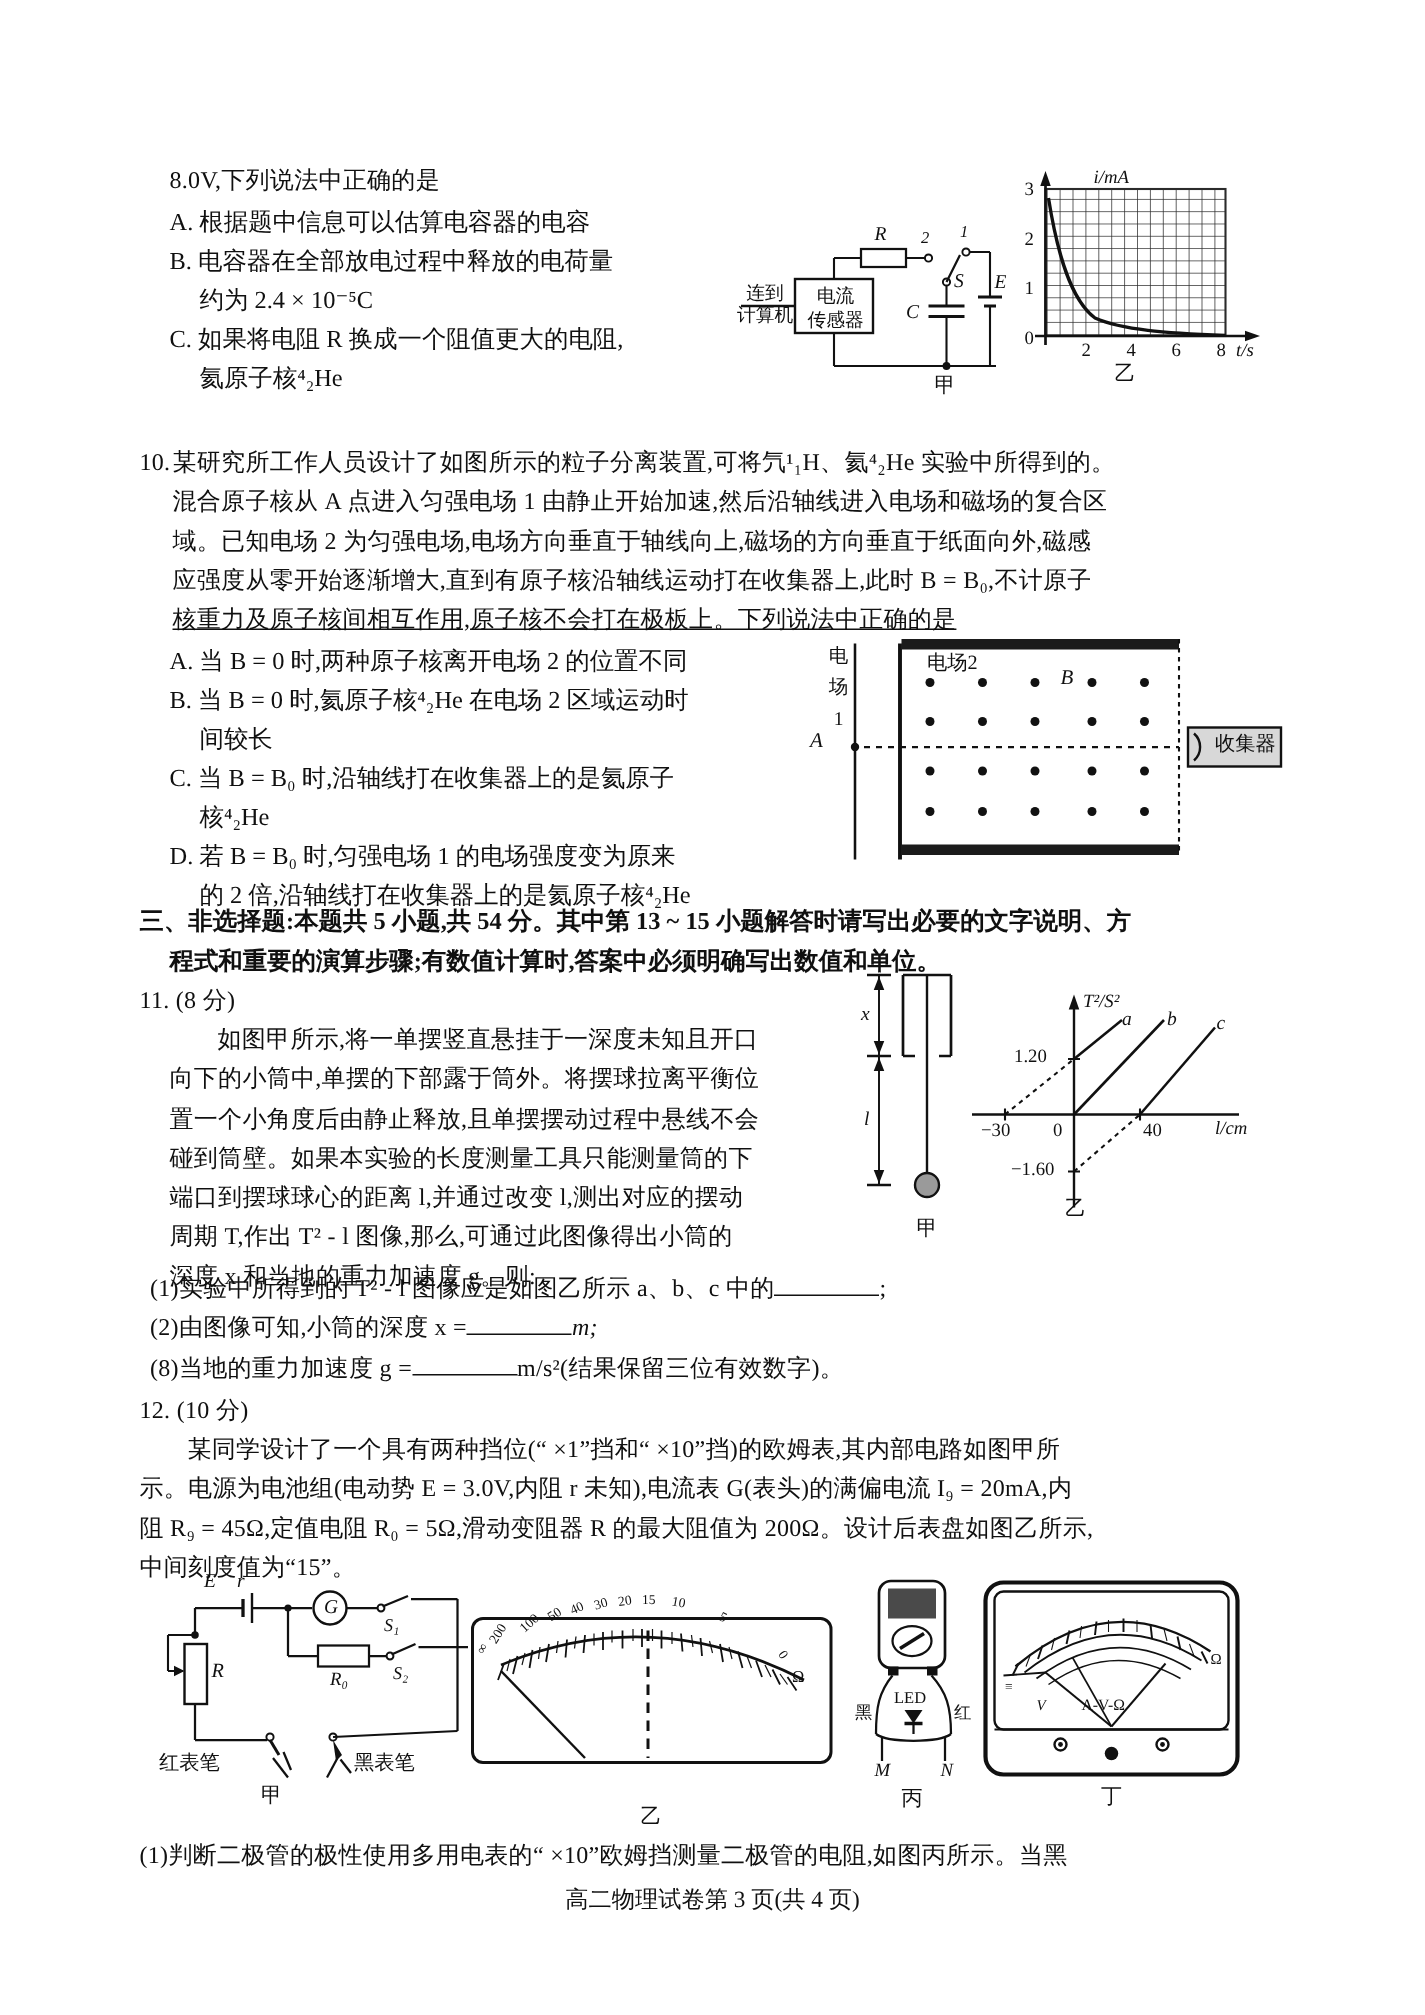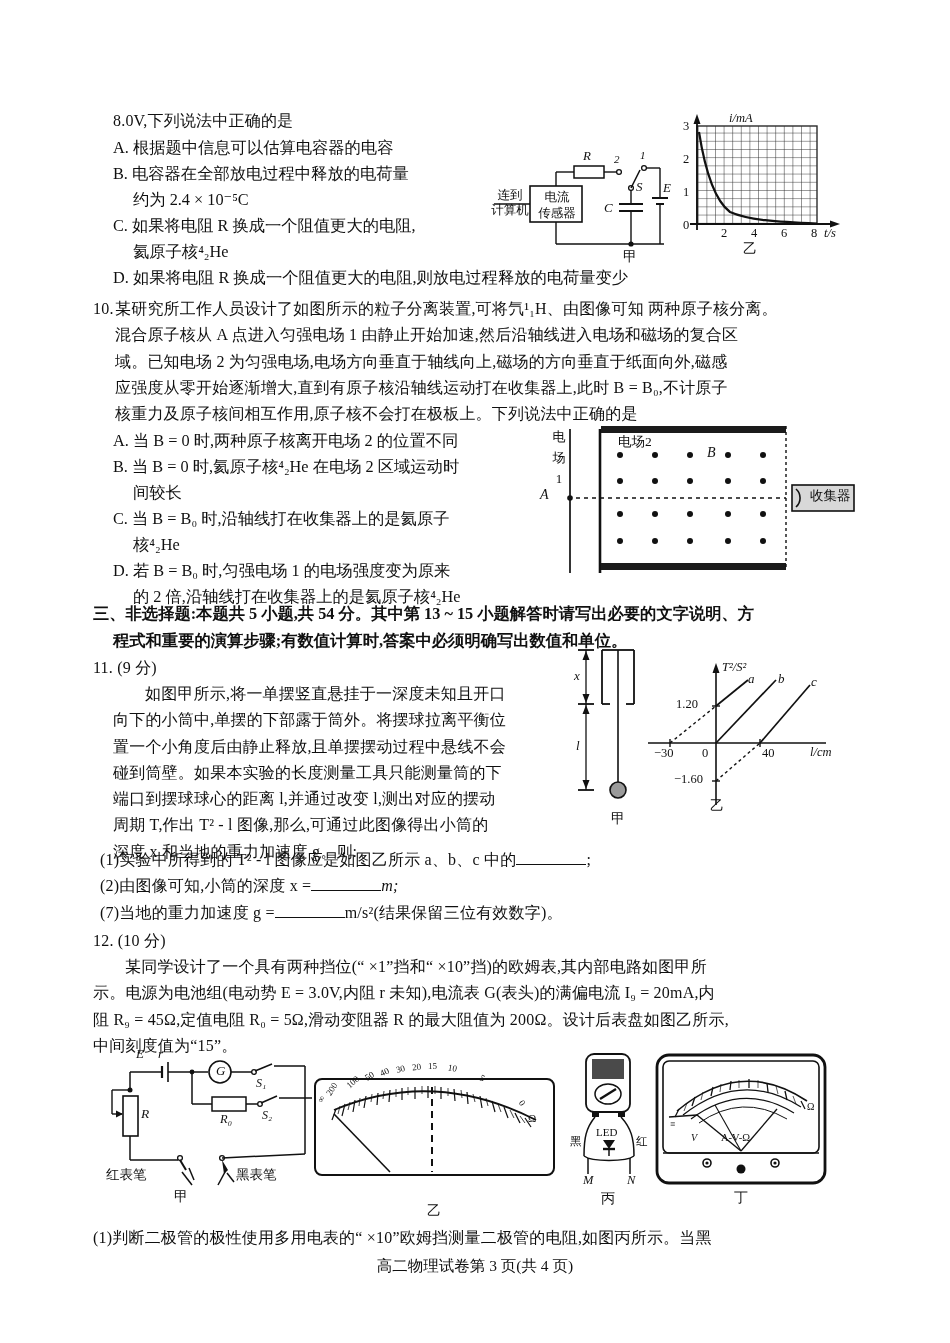--- a/index.html
+++ b/index.html
@@ -61,24 +61,20 @@
       <span>电容器在全部放电过程中释放的电荷量</span></div>
     <div class="line" style="padding-left:20px;"><span>约为 2.4 × 10⁻⁵C</span></div>
   </div>
 
   <div class="blk opt" style="left:113px; top:213px;">
     <div class="line"><span>C.</span>
       <span>如果将电阻 R 换成一个阻值更大的电阻,</span></div>
     <div class="line" style="padding-left:20px;"><span>氦原子核⁴₂He</span></div>
   </div>
 
-  <div class="blk opt" style="left:113px; top:265px;">
-    <span class="line"><span>D.</span>
-      <span>如果将电阻 R 换成一个阻值更大的电阻,则放电过程释放的电荷量变少</span></span>
-  </div>
 
   <div class="fig" style="left:488px; top:148px;">
     <svg width="185" height="115" viewBox="0 0 185 115">
 
       <rect x="42" y="38" width="52" height="36" fill="none" stroke="#111" stroke-width="1.6"></rect>
 
       <line x1="6" y1="56" x2="42" y2="56" stroke="#111" stroke-width="1.6"></line>
 
       <line x1="68" y1="38" x2="68" y2="24" stroke="#111" stroke-width="1.4"></line>
       <line x1="68" y1="24" x2="86" y2="24" stroke="#111" stroke-width="1.4"></line>
@@ -146,25 +142,25 @@
     <div style="position:absolute; left:11px; top:44px; font-size:12.5px;">2</div>
     <div style="position:absolute; left:11px; top:11px; font-size:12.5px;">3</div>
     <div style="position:absolute; left:49px; top:118px; font-size:12.5px;">2</div>
     <div style="position:absolute; left:79px; top:118px; font-size:12.5px;">4</div>
     <div style="position:absolute; left:109px; top:118px; font-size:12.5px;">6</div>
     <div style="position:absolute; left:139px; top:118px; font-size:12.5px;">8</div>
     <div class="figlabel" style="left:58px; top:132px; width:40px;">乙</div>
   </div>
 
   <div class="blk qtext" style="left:93px; top:296px; width:790px;">
-    <div class="line"><span style="display:inline-block; width:22px;">10.</span><span>某研究所工作人员设计了如图所示的粒子分离装置,可将氕¹₁H、由图像可知 两种原子核分离。</span></div>
+    <div class="line"><span style="display:inline-block; width:22px;">10.</span><span>某研究所工作人员设计了如图所示的粒子分离装置,可将氕¹₁H、氦⁴₂He 实验中所得到的。</span></div>
     <div class="line" style="padding-left:22px;"><span>混合原子核从 A 点进入匀强电场 1 由静止开始加速,然后沿轴线进入电场和磁场的复合区</span></div>
     <div class="line" style="padding-left:22px;"><span>域。已知电场 2 为匀强电场,电场方向垂直于轴线向上,磁场的方向垂直于纸面向外,磁感</span></div>
     <div class="line" style="padding-left:22px;"><span>应强度从零开始逐渐增大,直到有原子核沿轴线运动打在收集器上,此时 B = B₀,不计原子</span></div>
-    <div class="line" style="padding-left:22px;"><span>核重力及原子核间相互作用,原子核不会打在极板上。下列说法中正确的是</span></div>
+    <div class="line" style="padding-left:22px;text-decoration:underline;"><span>核重力及原子核间相互作用,原子核不会打在极板上。下列说法中正确的是</span></div>
   </div>
 
   <div class="blk opt" style="left:113px; top:428px;">
     <span class="line"><span>A.</span>
       <span>当 B = 0 时,两种原子核离开电场 2 的位置不同</span></span>
   </div>
   <div class="blk opt" style="left:113px; top:454px;">
     <div class="line"><span>B.</span>
       <span>当 B = 0 时,氦原子核⁴₂He 在电场 2 区域运动时</span></div>
     <div class="line" style="padding-left:20px;"><span>间较长</span></div>
@@ -231,21 +227,21 @@
     <div style="position:absolute; left:262px; top:64px; font-size:13.5px;">收集器</div>
   </div>
 
   <div class="blk secthead" style="left:93px; top:601px; width:800px;">
     <div class="line">三、非选择题:本题共 5 小题,共 54 分。其中第 13 ~ 15 小题解答时请写出必要的文字说明、方</div>
     <div class="line" style="padding-left:20px;">程式和重要的演算步骤;有数值计算时,答案中必须明确写出数值和单位。</div>
   </div>
 
   <div class="blk qtext" style="left:93px; top:655px;">
     <span class="line"><span>11.</span>
-      <span>(9 分)</span></span>
+      <span>(8 分)</span></span>
   </div>
 
   <div class="blk qtext" style="left:113px; top:681px; width:460px;">
     <div class="line" style="text-indent:32px;">如图甲所示,将一单摆竖直悬挂于一深度未知且开口</div>
     <div class="line">向下的小筒中,单摆的下部露于筒外。将摆球拉离平衡位</div>
     <div class="line">置一个小角度后由静止释放,且单摆摆动过程中悬线不会</div>
     <div class="line">碰到筒壁。如果本实验的长度测量工具只能测量筒的下</div>
     <div class="line">端口到摆球球心的距离 l,并通过改变 l,测出对应的摆动</div>
     <div class="line">周期 T,作出 T² - l 图像,那么,可通过此图像得出小筒的</div>
     <div class="line">深度 x 和当地的重力加速度 g。则:</div>
@@ -314,21 +310,21 @@
   </div>
 
   <div class="blk qtext" style="left:100px; top:847px; width:560px;">
     <div class="line">
       <span>(1)实验中所得到的 T² - l 图像应是如图乙所示 a、b、c 中的</span><span class="fill" style="width:70px;"></span><span>;</span>
     </div>
     <div class="line">
       <span>(2)由图像可知,小筒的深度 x =</span><span class="fill" style="width:70px;"></span><span class="ital">m;</span>
     </div>
     <div class="line">
-      <span>(7)当地的重力加速度 g =</span><span class="fill" style="width:70px;"></span><span>m/s²(结果保留三位有效数字)。</span>
+      <span>(8)当地的重力加速度 g =</span><span class="fill" style="width:70px;"></span><span>m/s²(结果保留三位有效数字)。</span>
     </div>
   </div>
 
   <div class="blk qtext" style="left:93px; top:928px;">
     <span class="line"><span>12.</span>
       <span>(10 分)</span></span>
   </div>
 
   <div class="blk qtext" style="left:93px; top:954px; width:800px;">
     <div class="line" style="text-indent:32px;">某同学设计了一个具有两种挡位(“ ×1”挡和“ ×10”挡)的欧姆表,其内部电路如图甲所</div>

